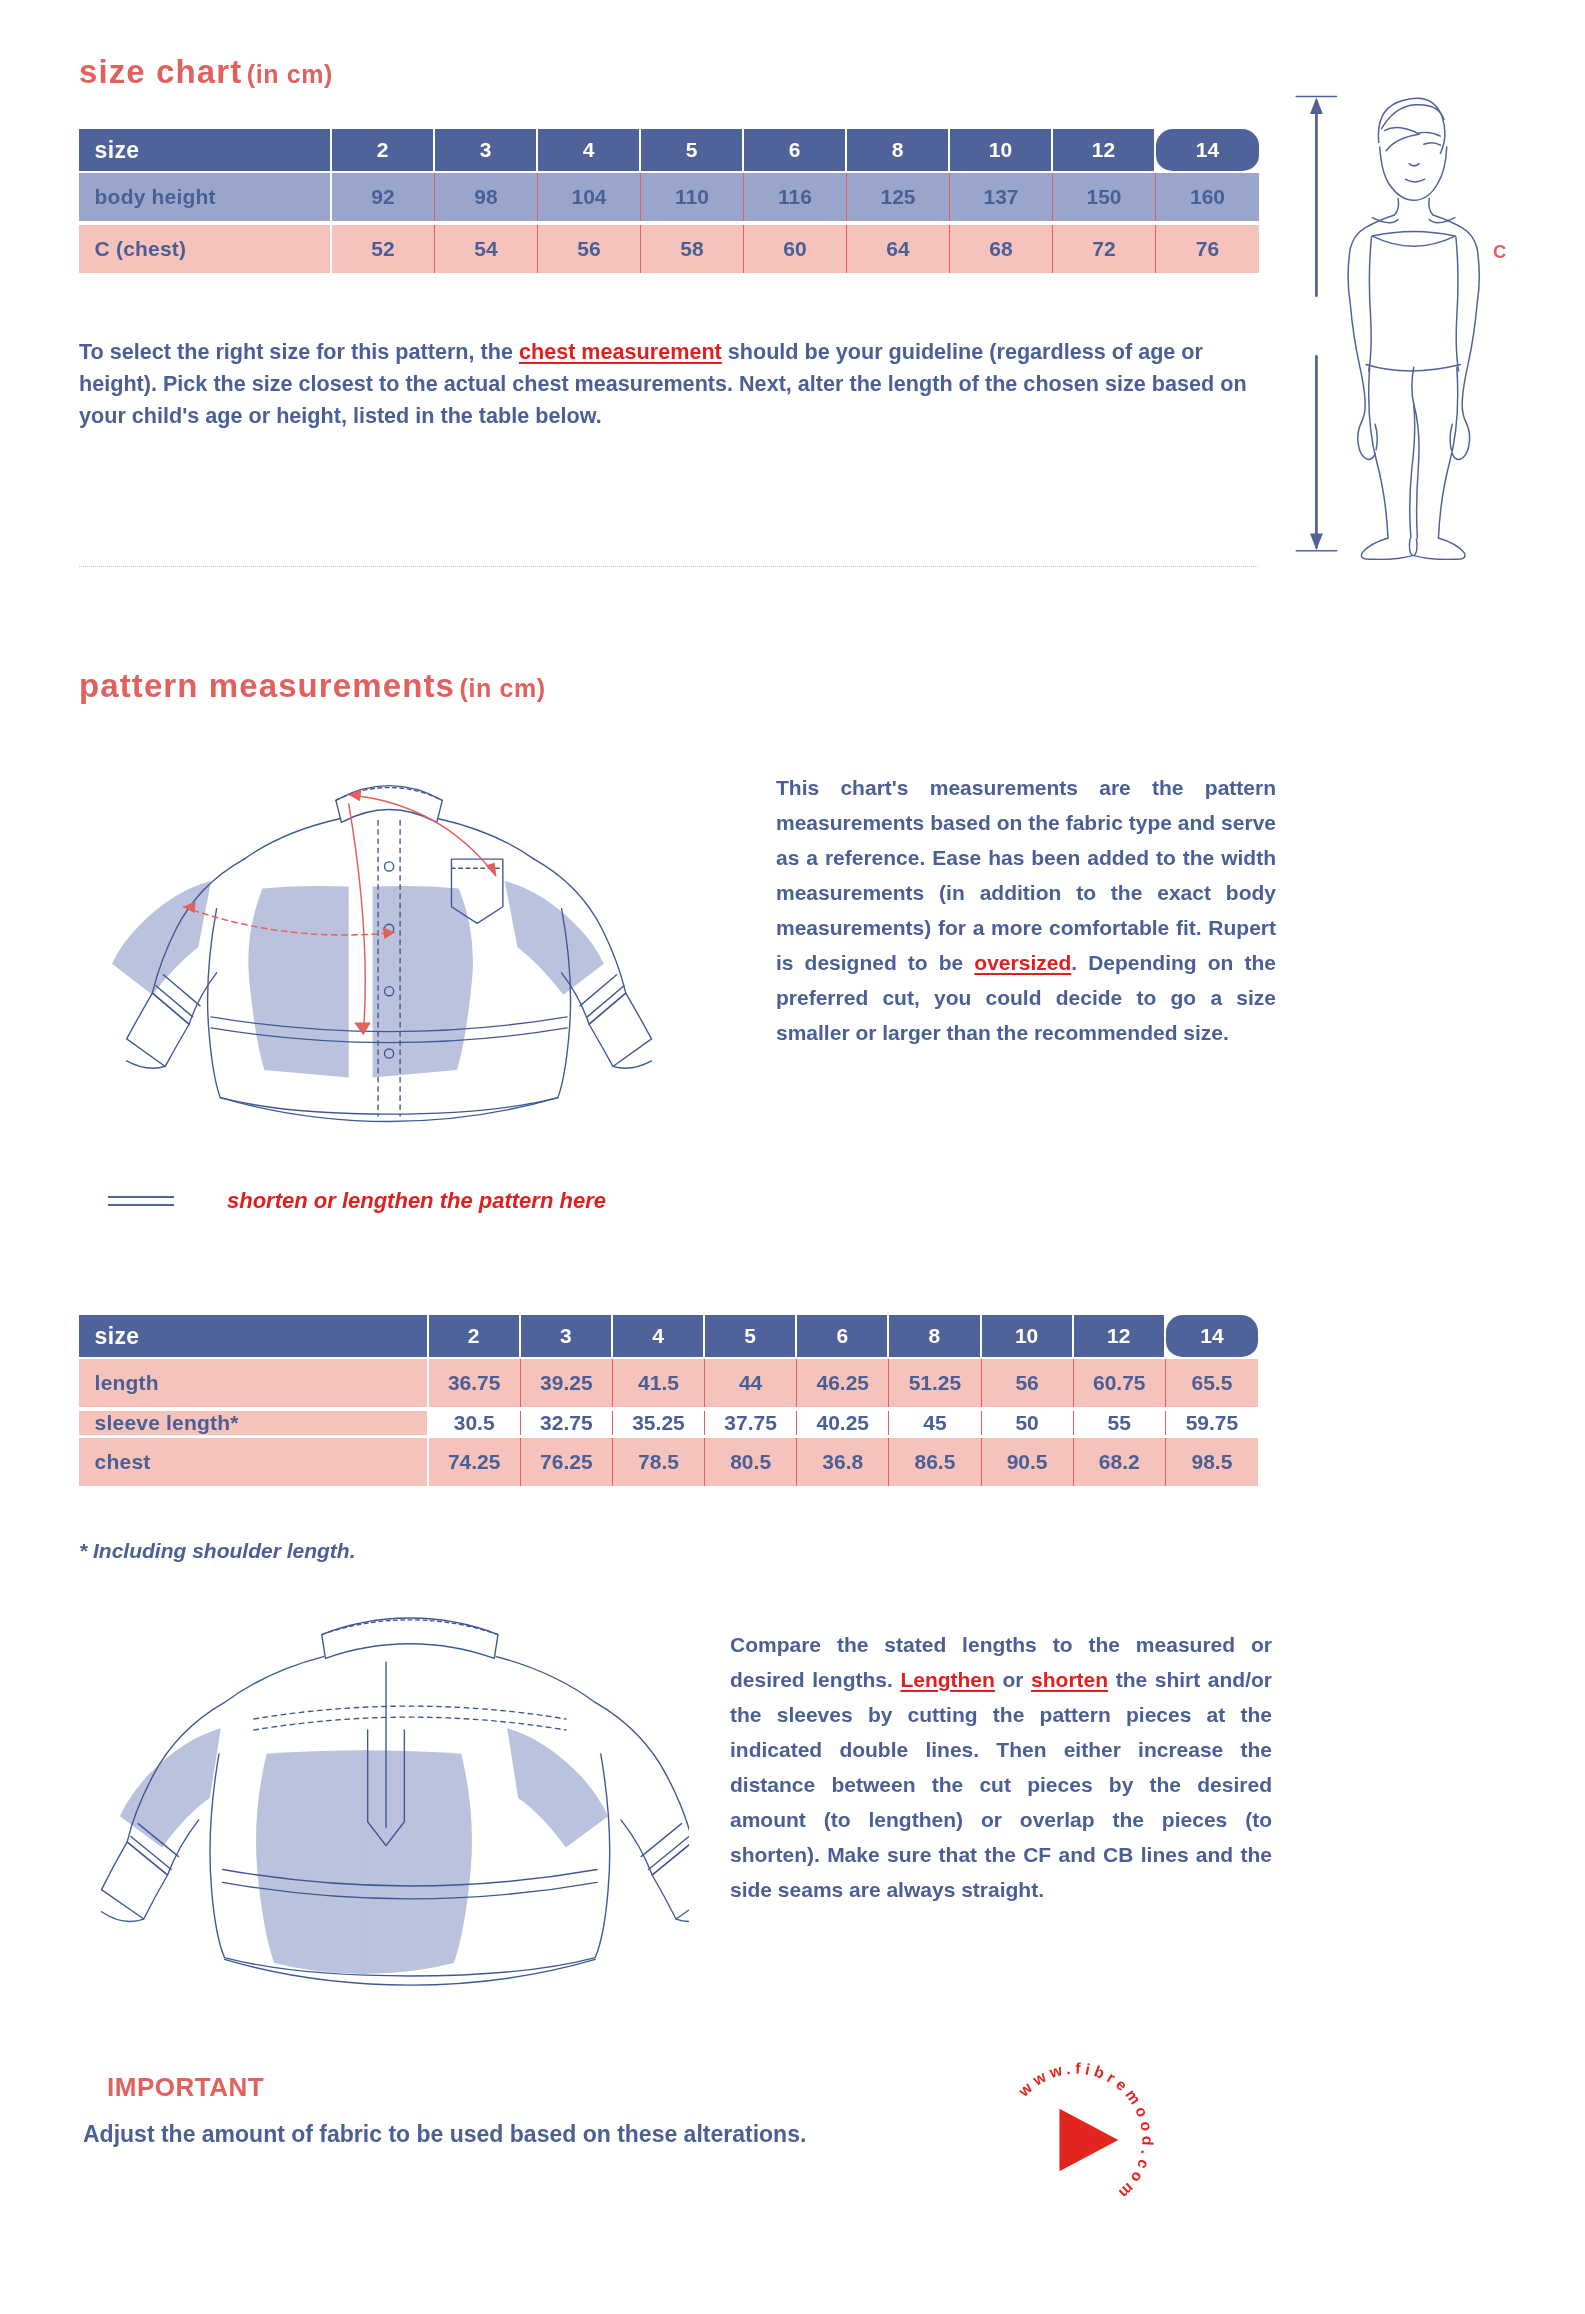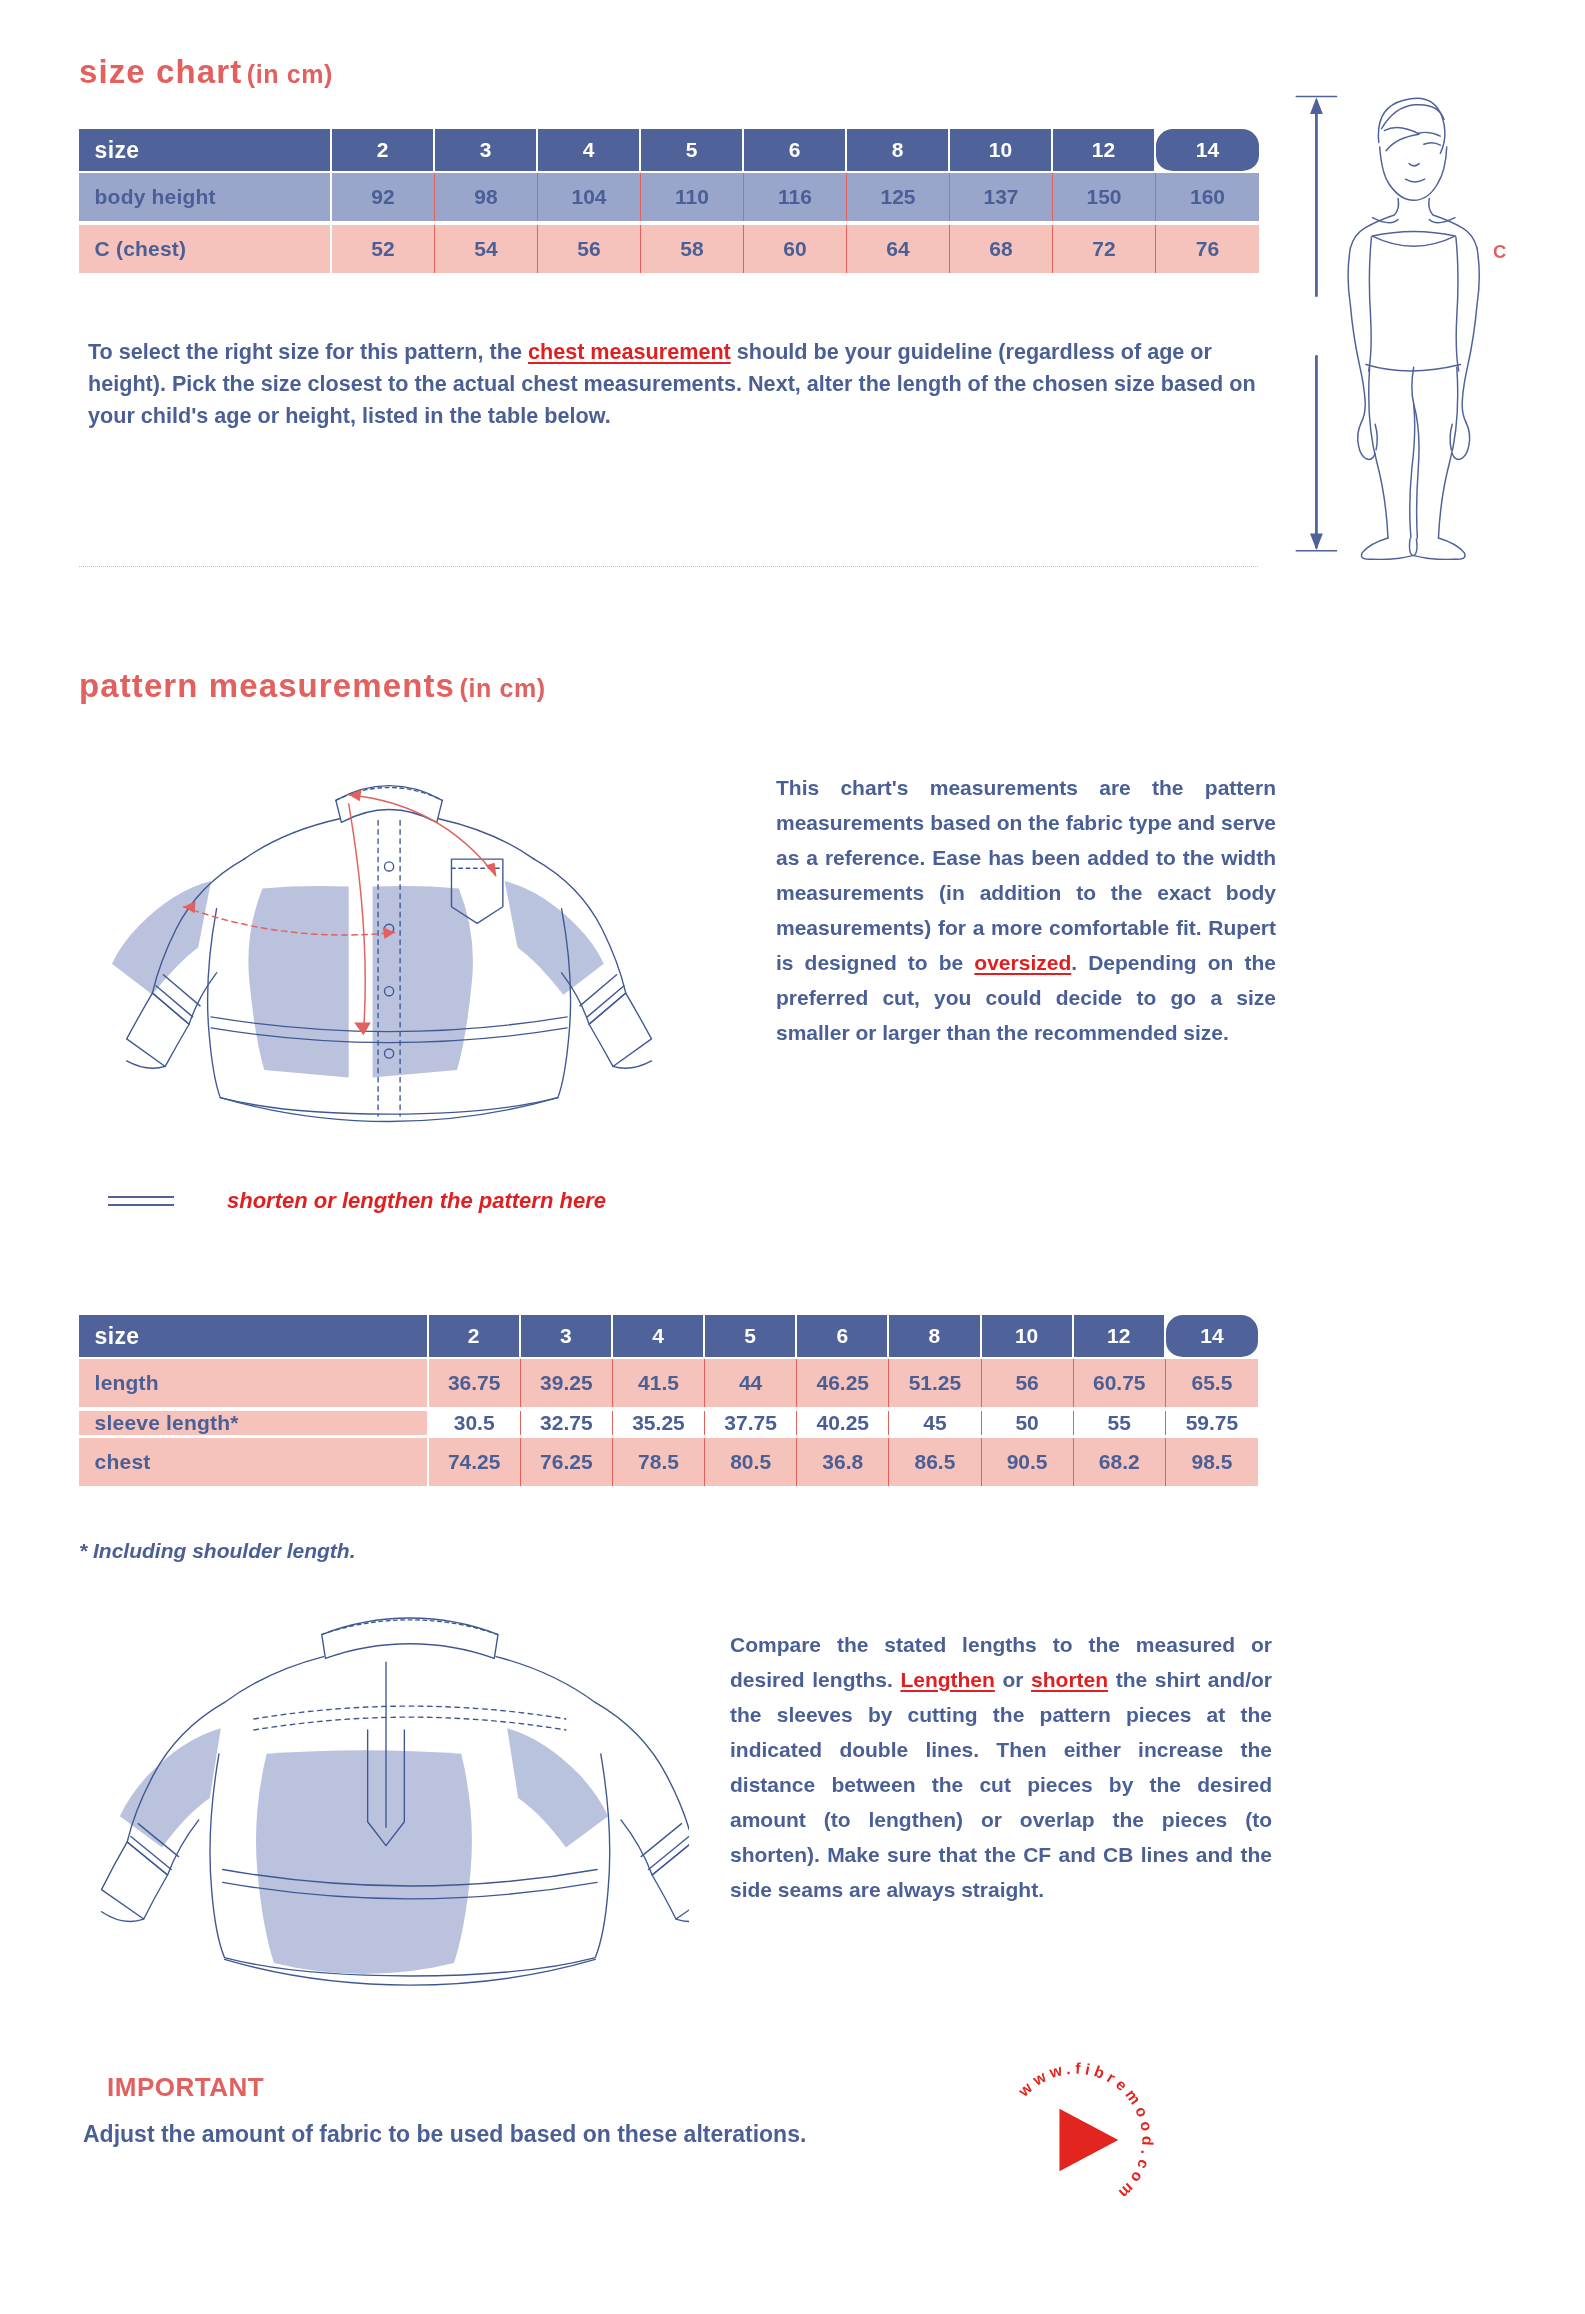--- a/index.html
+++ b/index.html
@@ -99,21 +99,21 @@
     font-weight: bold;
     font-size: 21.6px;
     line-height: 32px;
   }
   .para .hl {
     color: #e02020;
     text-decoration: underline;
     text-underline-offset: 2.8px;
   }
 
-  #para-select-size { left: 79px; top: 336px; width: 1185px; margin-left: 9px; }
+  #para-select-size { left: 79px; top: 336px; width: 1185px; }
 
   .para.justify {
     text-align: justify;
     text-justify: inter-word;
     font-size: 21px;
     line-height: 35px;
   }
   #para-chart-note { left: 776px; top: 770px; width: 500px; }
   #para-compare     { left: 730px; top: 1627px; width: 542px; }
 

